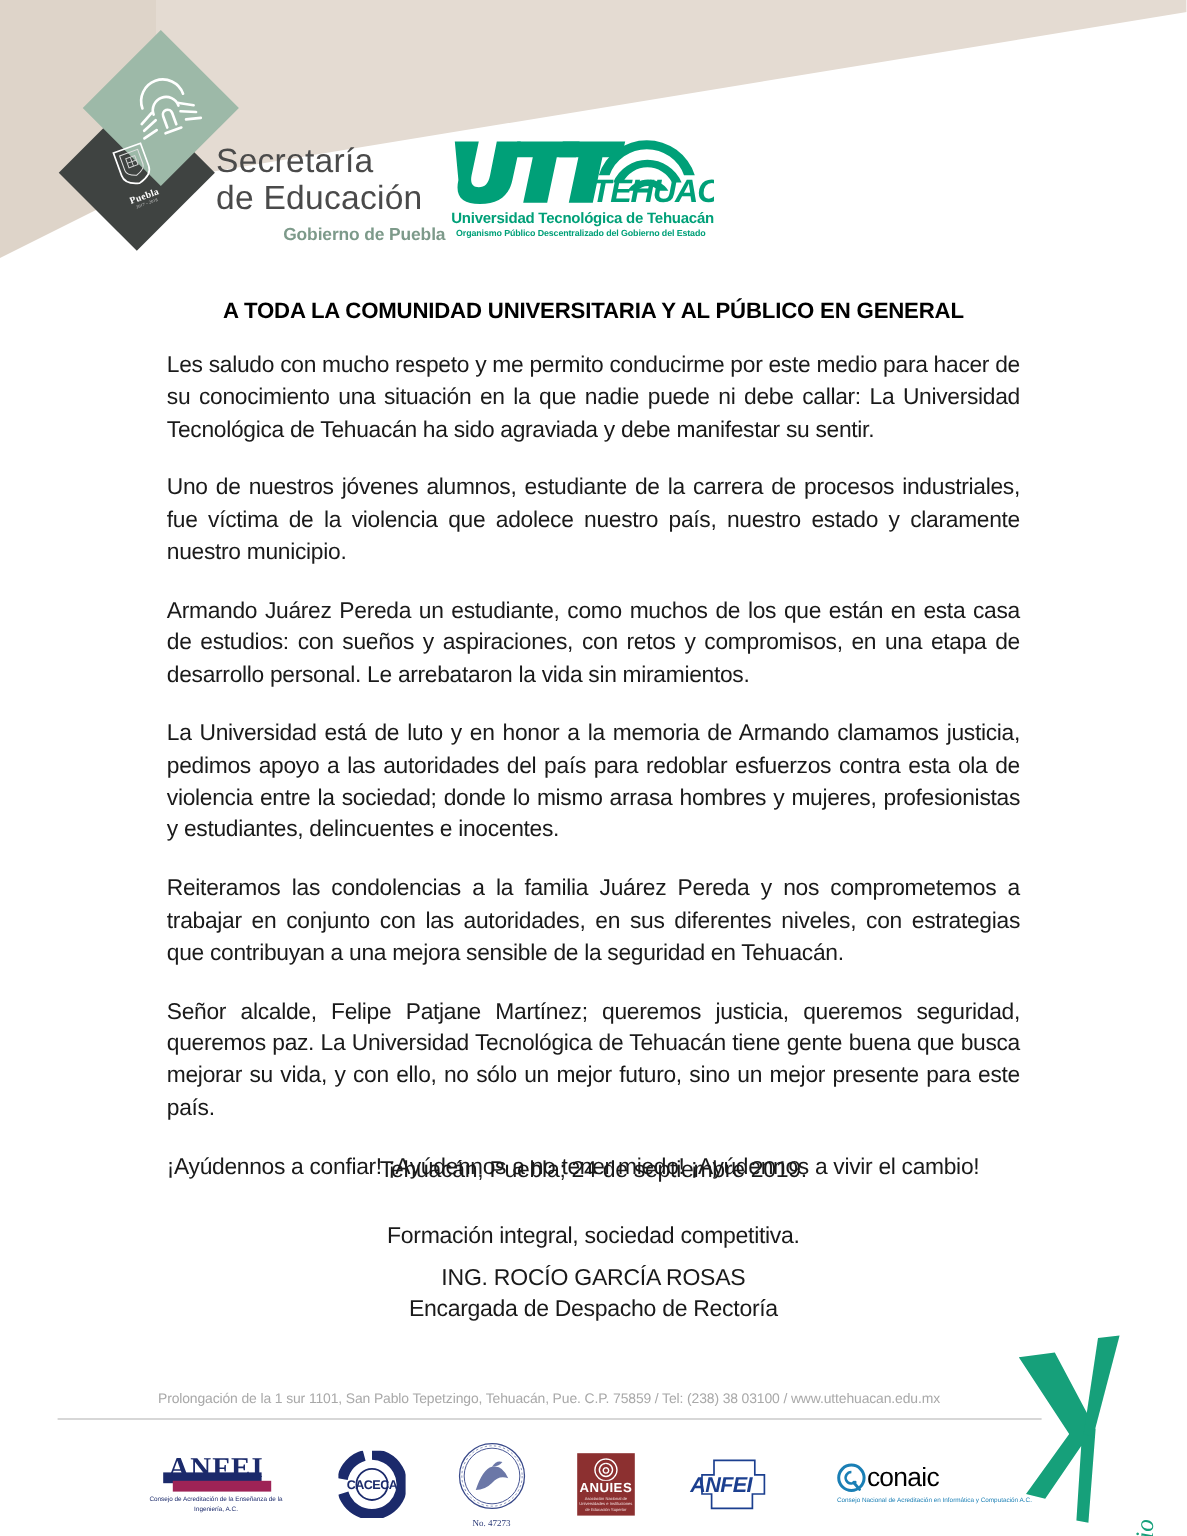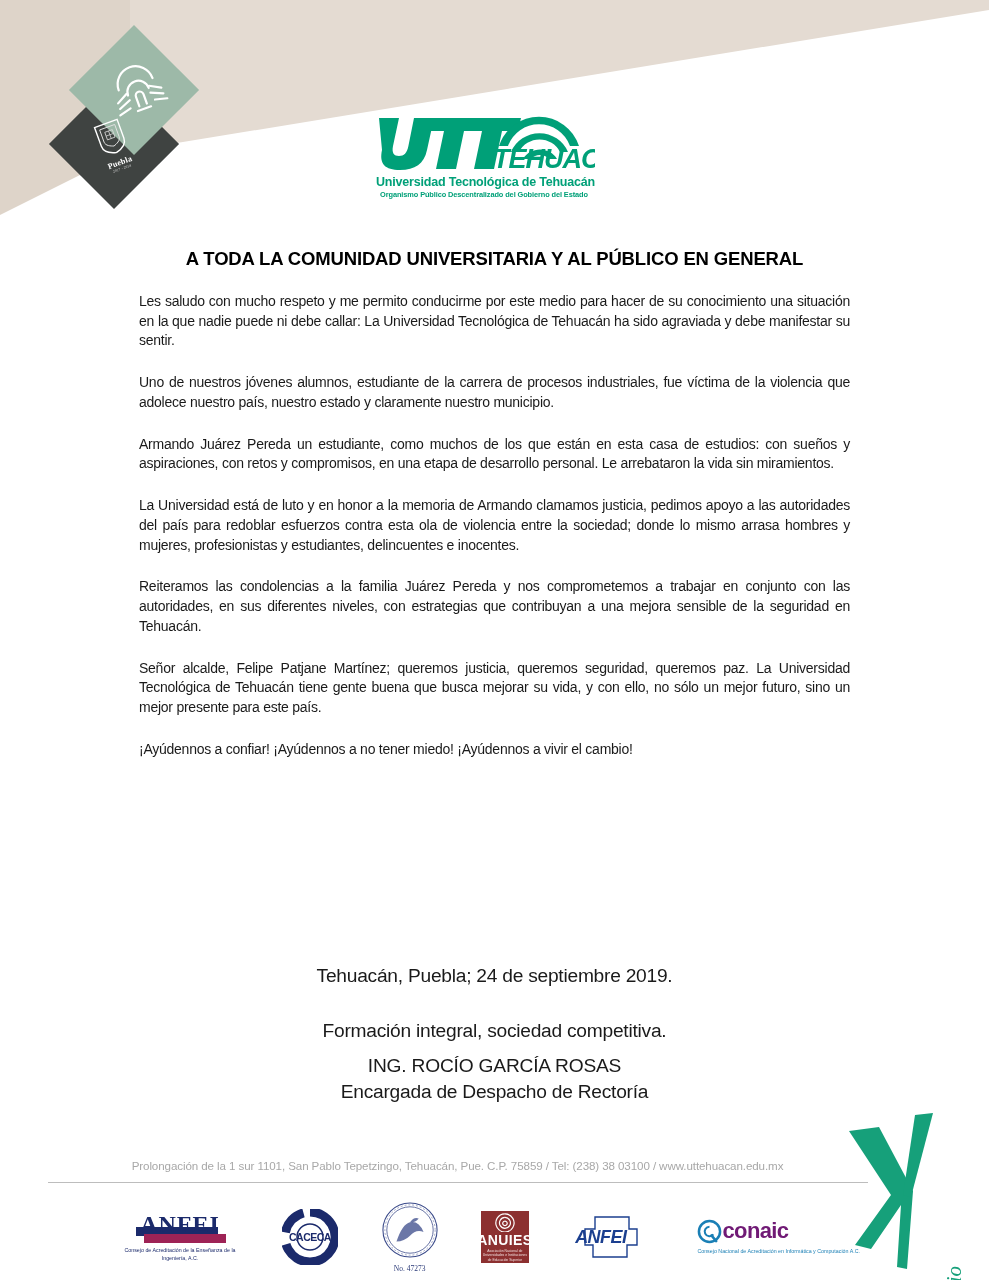--- a/index.html
+++ b/index.html
@@ -194,21 +194,21 @@
   .body-copy {
     position: absolute;
     left: 139px;
     top: 292px;
     width: 711px;
     z-index: 3;
   }
   .body-copy p {
     margin: 0 0 22px 0;
     font-family: "Liberation Sans", sans-serif;
-    font-size: 14px;
+    font-size: 19px;
     line-height: 1.41;
     color: #1a1a1a;
     text-align: justify;
     letter-spacing: -.25px;
   }
   .body-copy p.last {
     text-align: left;
   }
 
   .closing {
@@ -322,21 +322,21 @@
 
   
   .anuies-box {
     width: 48px; height: 52px;
     background: #8c3030;
     display: flex; flex-direction: column;
     align-items: center; justify-content: center;
   }
   .anuies-word {
     font-family: "Liberation Sans", sans-serif;
-    font-size: 14px;
+    font-size: 11px;
     font-weight: bold;
     color: #ffffff;
     letter-spacing: .4px;
     margin-top: 0;
     text-align: center;
   }
   .anuies-sub {
     font-family: "Liberation Sans", sans-serif;
     font-size: 3.4px;
     color: #f0dcdc;
@@ -357,22 +357,22 @@
     color: #1b3f8f;
     letter-spacing: -.5px;
     z-index: 2;
   }
 
   
   .conaic-row { display: flex; align-items: center; }
   .conaic-word {
     font-family: "Liberation Sans", sans-serif;
     font-size: 22px;
-    font-weight: bold;
-    color: #701a75;
+    font-weight: normal;
+    color: #000000;
     letter-spacing: -.6px;
     line-height: 1;
   }
   .conaic-sub {
     font-family: "Liberation Sans", sans-serif;
     font-size: 5.3px;
     color: #1a7fb5;
     line-height: 1.35;
     margin-top: 4px;
     text-align: left;
@@ -435,20 +435,25 @@
           <path d="M3 2 h24 v20 c0 7 -8 10 -12 11 c-4 -1 -12 -4 -12 -11 z" fill="none" stroke="#ffffff" stroke-width="1.4"></path>
           <path d="M7 6 h16 v13 c0 4 -5 6 -8 7 c-3 -1 -8 -3 -8 -7 z" fill="none" stroke="#e2e2e2" stroke-width="0.9"></path>
           <path d="M11 10 h8 v8 h-8 z" fill="none" stroke="#d8d8d8" stroke-width="0.8"></path>
           <path d="M15 10 v8 M11 14 h8" stroke="#d8d8d8" stroke-width="0.7"></path>
         </svg>
         <div class="crest-label">Puebla</div>
         <div class="crest-sub">2017 - 2018</div>
       </div>
     </div>
 
+    <div class="sep-text">
+      <div class="sep-line1">Secretaría</div>
+      <div class="sep-line2">de Educación</div>
+      <div class="sep-line3">Gobierno de Puebla</div>
+    </div>
   </div>
 
   <div class="utt-logo">
     <div class="utt-mark">
       <svg viewBox="0 0 222 62" width="222" height="62">
         <g fill="#00a078">
 
           <path d="M6 6 h20 l-6 28 c-1.4 7 1 10 6 10 c5 0 8 -3 9.4 -10 L41 6 h20 l-7 32 c-3 14 -12 20 -27 20 c-15 0 -21 -6 -18 -20 z"></path>
 
           <path d="M58 6 h52 l-3 13 h-16 l-8 38 h-20 l8 -38 h-16 z"></path>

